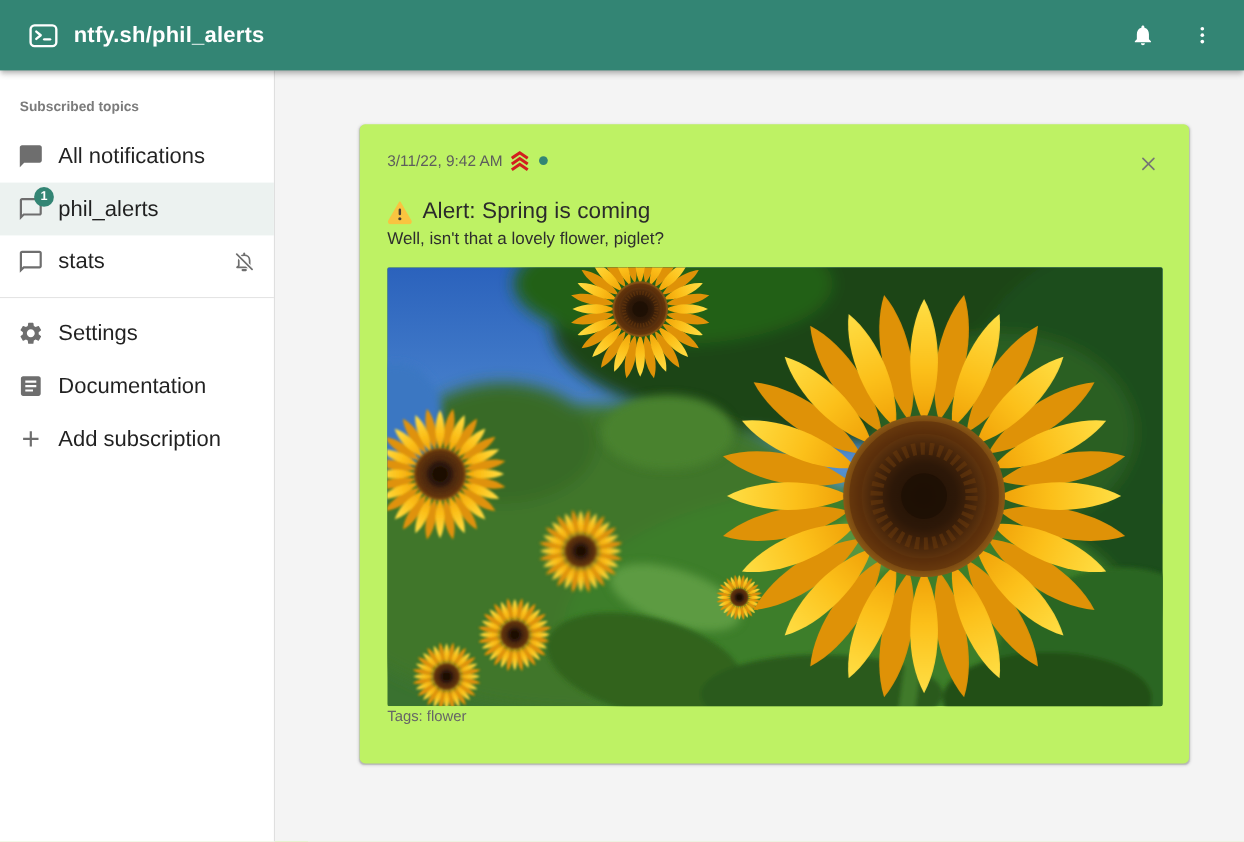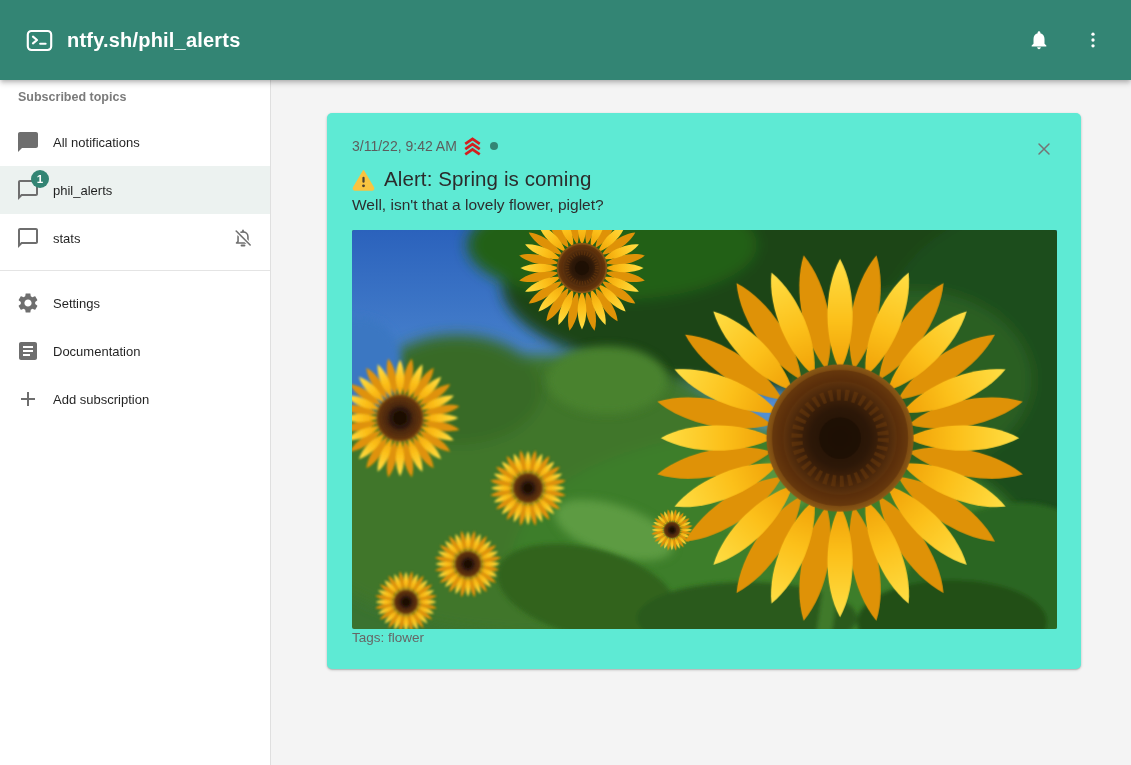--- a/index.html
+++ b/index.html
@@ -1,48 +1,48 @@
 <!DOCTYPE html>
 <html><head>
 <meta charset="utf-8">
 <style>
   html,body{margin:0;padding:0;width:1131px;height:765px;overflow:hidden;
     font-family:"Liberation Sans",sans-serif;background:#f4f4f4;}
   *{box-sizing:border-box;}
 
   
-  .appbar{position:absolute;top:0;left:0;width:1131px;height:80px;background:#338574;
+  .appbar{position:absolute;top:0;left:0;width:1131px;height:64px;background:#338574;
     display:flex;align-items:center;padding:0 18px 0 26px;z-index:30;
     box-shadow:0 2px 4px -1px rgba(0,0,0,.2),0 4px 5px 0 rgba(0,0,0,.14);}
   .appbar .logo{display:flex;align-items:center;}
   .appbar-title{color:#fff;font-size:20px;font-weight:700;letter-spacing:.2px;margin-left:14px;}
   .appbar-right{margin-left:auto;display:flex;align-items:center;gap:14px;}
   .iconbtn{width:40px;height:40px;border:none;background:transparent;display:flex;
     align-items:center;justify-content:center;cursor:pointer;padding:0;border-radius:50%;}
 
   
-  .sidebar{position:absolute;top:64px;left:0;width:271px;height:701px;background:#fff;
+  .sidebar{position:absolute;top:64px;left:0;width:250px;height:701px;background:#fff;
     border-right:1px solid #dfdfdf;}
   .subheader{padding:26px 16px 14px 18px;font-size:12.5px;font-weight:700;color:#7b7b7b;}
   .nav-item{height:48px;display:flex;align-items:center;padding:0 16px;cursor:pointer;}
   .nav-item.selected{background:#ecf2f0;}
   .nav-icon{width:24px;height:24px;position:relative;flex:0 0 24px;display:flex;
     align-items:center;justify-content:center;}
-  .nav-label{margin-left:13px;font-size:13px;color:rgba(0,0,0,.87);text-align:center;}
+  .nav-label{margin-left:13px;font-size:20px;color:rgba(0,0,0,.87);text-align:center;}
   .badge{position:absolute;top:-8px;right:-9px;min-width:18px;height:18px;border-radius:9px;
     background:#338574;color:#fff;font-size:11.5px;font-weight:700;display:flex;
     align-items:center;justify-content:center;padding:0 4px;}
   .row-end{margin-left:auto;display:flex;align-items:center;}
   .divider{border:none;border-top:1px solid #e4e4e4;margin:8px 0;}
 
   
   .main{position:absolute;top:64px;left:280px;width:851px;height:701px;background:#f4f4f4;}
-  .card{position:relative;margin:49px 0 0 47px;width:754px;background:#5eead4;border-radius:5px;
+  .card{position:relative;margin:49px 0 0 47px;width:754px;background:#bef264;border-radius:5px;
     box-shadow:0 1px 3px rgba(0,0,0,.2),0 1px 1px rgba(0,0,0,.12);
-    padding:22px 24px 24px 25px;}
+    padding:22px 24px 36px 25px;}
   .dateline{display:flex;align-items:center;font-size:14px;color:#5d5d5d;}
   .dateline .prio{margin-left:5px;display:flex;}
   .unread-dot{width:8px;height:8px;border-radius:50%;background:#338574;margin-left:7px;}
   .card-title{display:flex;align-items:center;gap:9px;margin-top:9px;font-size:20.5px;
     color:#2b2b2b;letter-spacing:.1px;}
   .card-body{margin-top:5px;font-size:15.5px;color:#2e2e2e;}
   .attachment{margin-top:16px;width:705px;height:399px;border-radius:2px;overflow:hidden;
     display:block;cursor:pointer;}
   .tags{margin-top:1px;font-size:13.5px;color:#666;}
   .actions{margin-top:23px;display:flex;gap:27px;}
@@ -166,21 +166,21 @@
       </span>
       <span class="unread-dot"></span>
     </div>
 
     <button class="close-btn">
       <svg width="20" height="20" viewBox="0 0 24 24">
         <path d="M6 6l12 12M18 6L6 18" stroke="#757575" stroke-width="1.8" stroke-linecap="round"></path>
       </svg>
     </button>
 
-    <h2 class="card-title" style="margin:11px 0 0 0;font-weight:400;">
+    <h2 class="card-title" style="margin:24px 0 0 0;font-weight:400;">
       <span style="display:flex;">
         <svg width="23" height="23" viewBox="0 0 24 24">
           <path d="M12 3 L22.3 20.6 a1.6 1.6 0 0 1 -1.4 2.4 H3.1 a1.6 1.6 0 0 1 -1.4 -2.4 Z" fill="#f9c440" stroke="#f9c440" stroke-width="1.6" stroke-linejoin="round"></path>
           <rect x="10.85" y="9" width="2.3" height="6.4" rx="1.15" fill="#494032"></rect>
           <circle cx="12" cy="18.6" r="1.5" fill="#494032"></circle>
         </svg>
       </span>
       <span>Alert: Spring is coming</span>
     </h2>
 

